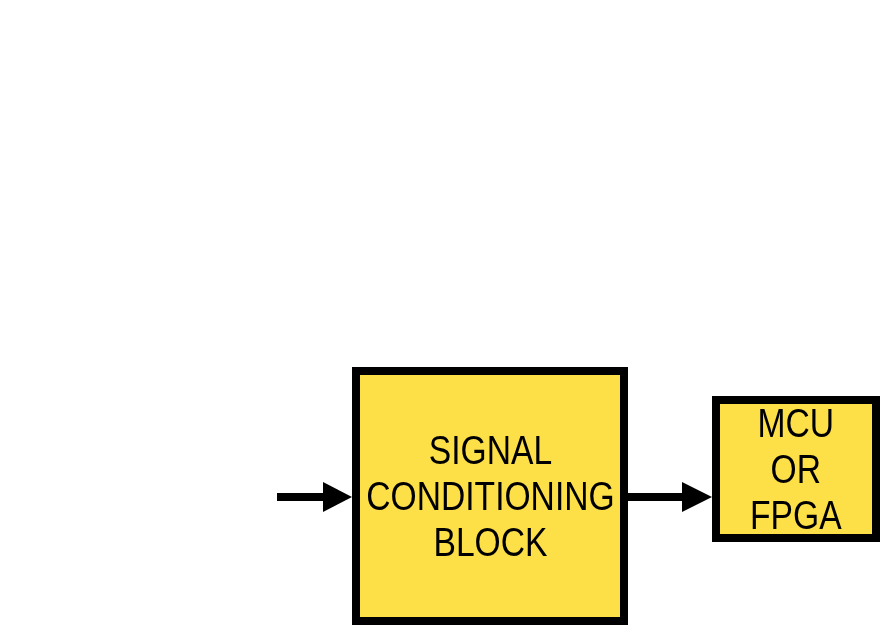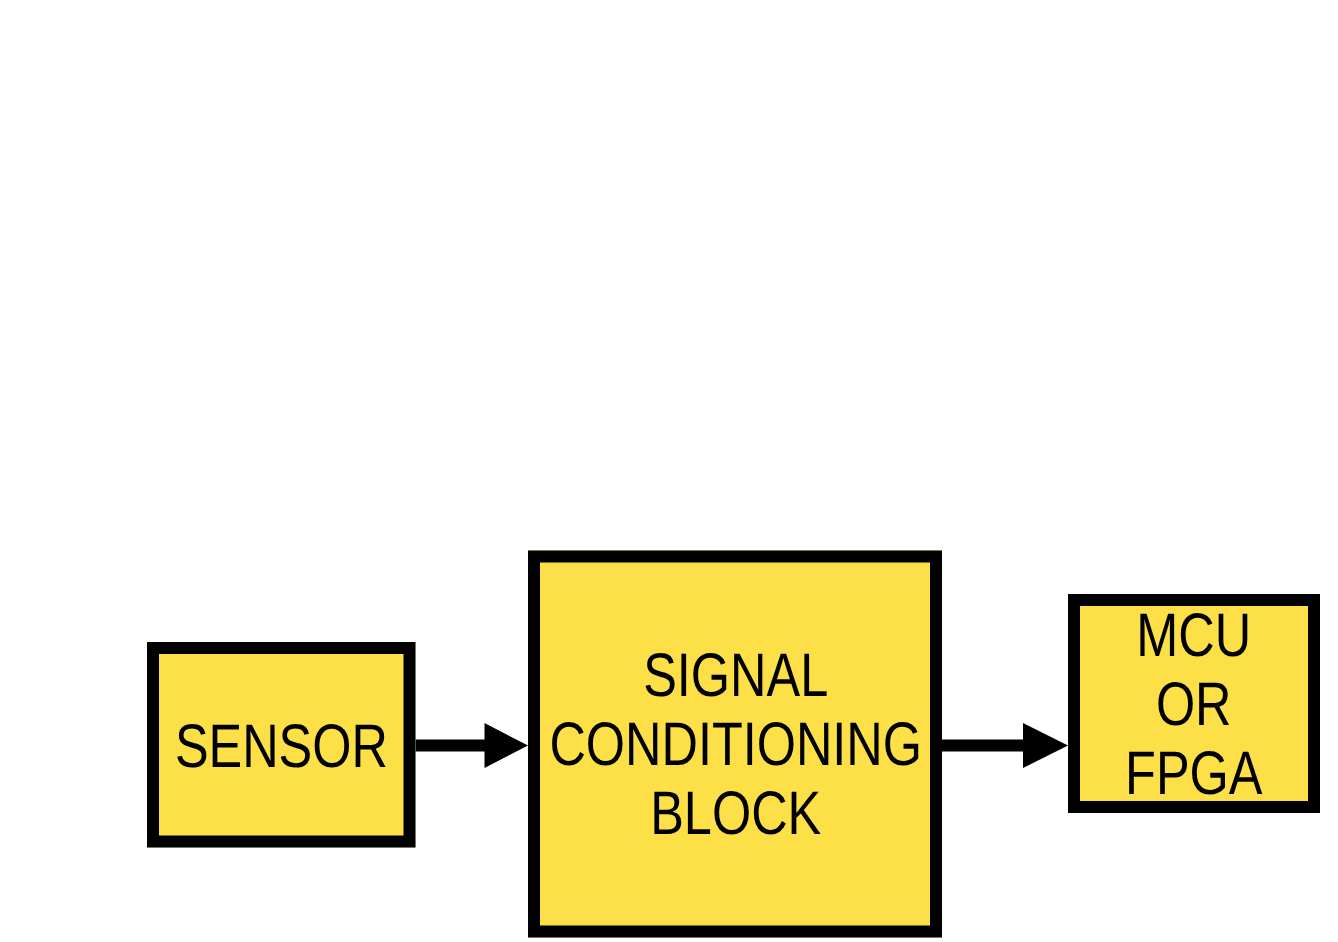--- a/index.html
+++ b/index.html
@@ -92,23 +92,20 @@
   #arrow-conditioning-to-mcu {
     left: 628px;
     top: 476px;
   }
 </style>
 </head>
 <body>
 
 <div id="diagram-canvas">
 
-  <div class="block" id="block-sensor">
-    <span class="block-label">SENSOR</span>
-  </div>
 
   <div class="arrow" id="arrow-sensor-to-conditioning">
     <svg width="75" height="42" viewBox="0 0 75 42" xmlns="http://www.w3.org/2000/svg">
       <rect x="0" y="17" width="54" height="8" fill="#000000"></rect>
       <polygon points="46,6 75,21 46,36" fill="#000000"></polygon>
     </svg>
   </div>
 
   <div class="block" id="block-signal-conditioning">
     <span class="block-label">SIGNAL

